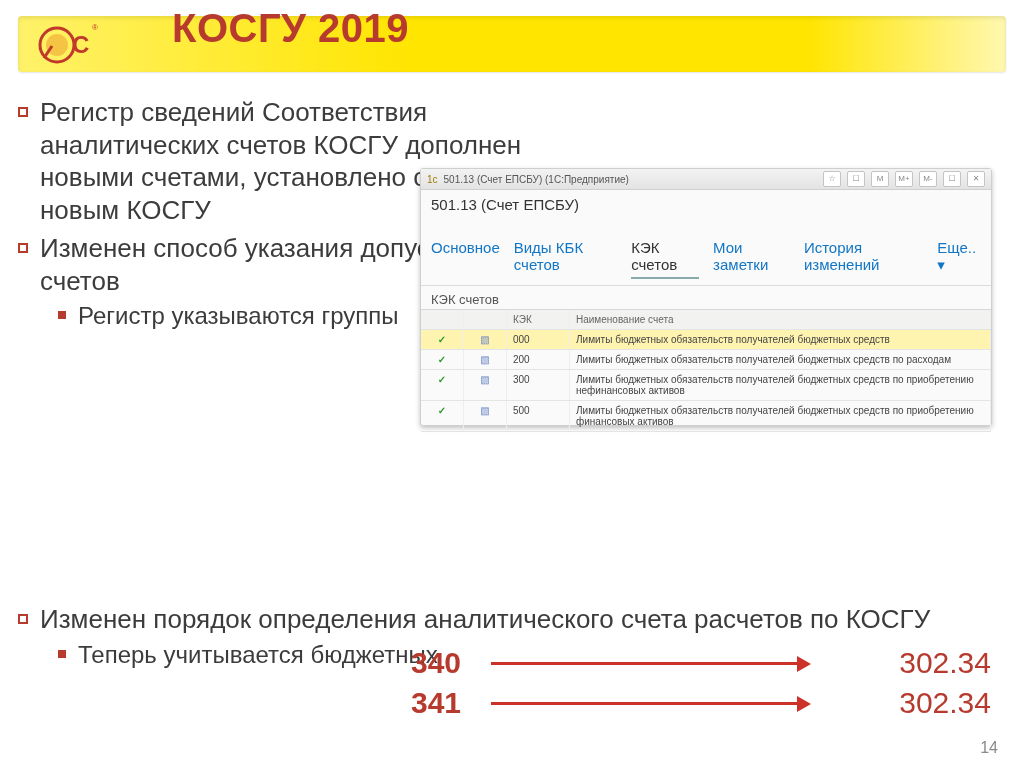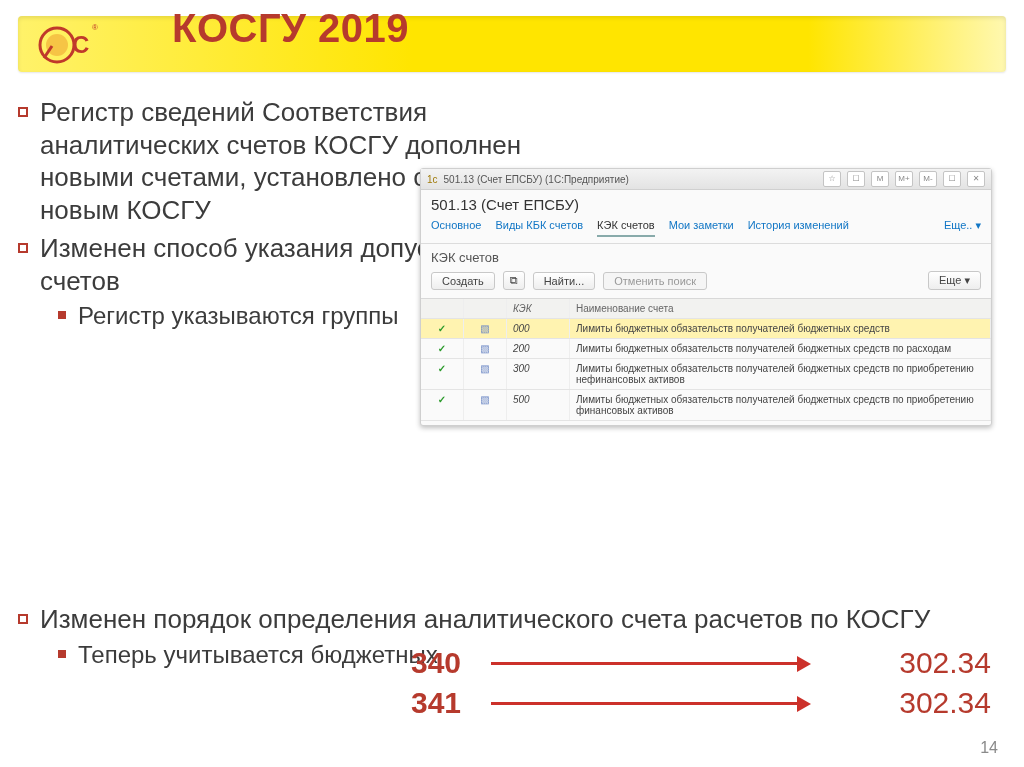--- a/index.html
+++ b/index.html
@@ -120,35 +120,35 @@
     font-size: 15px;
     padding: 6px 10px 6px 10px;
     color: #333;
   }
   .shot .tabs {
     display: flex;
     gap: 14px;
     padding: 0 10px 6px 10px;
     border-bottom: 1px solid #dcdcdc;
   }
-  .shot .tabs span { color:#1176c5; font-size:11px; cursor:default;}
+  .shot .tabs span { color:#1176c5; font-size:15px; cursor:default;margin-top:20px;}
   .shot .tabs span.active { color:#333; border-bottom:2px solid #8aa; padding-bottom:4px;}
   .shot .tabs .more { margin-left:auto; color:#1176c5;}
   .shot .subtitle { padding:6px 10px 2px; font-size:13px; color:#555;}
   .shot .toolbar { display:flex; align-items:center; gap:8px; padding:4px 10px 8px;}
   .shot .btn { border:1px solid #c8c8c8; background:linear-gradient(#fff,#eee); border-radius:3px; padding:2px 10px; font-size:11px; color:#444;}
   .shot .btn.small { padding:2px 6px;}
   .shot .btn.cancel { color:#999; background:#f5f5f5;}
   .shot .btn.more2 { margin-left:auto;}
   .shot .grid { border-top:1px solid #d8d8d8;}
   .shot .ghead, .shot .grow { display:flex; border-bottom:1px solid #e4e4e4;}
   .shot .ghead { background:#f2f2f0; }
   .shot .c0 { width:30px;}
   .shot .c1 { width:30px;}
-  .shot .c2 { width:50px;font-style:italic;}
+  .shot .c2 { width:50px;}
   .shot .c3 { flex:1;}
   .shot .cell { padding:4px 6px; font-size:10px; color:#444; border-right:1px solid #eee;}
   .shot .ghead .cell { color:#666; font-size:10px;}
   .shot .grow.sel { background:#fff3b0;}
   .shot .chk { color:#2a9a2a; font-weight:bold; text-align:center;}
   .shot .folder { color:#6a86c4; font-size:10px; text-align:center;}
   .mapping {
     position: absolute;
     left: 411px;
     top: 640px;
@@ -222,27 +222,20 @@
   <div class="main-title">501.13 (Счет ЕПСБУ)</div>
   <div class="tabs">
     <span>Основное</span>
     <span>Виды КБК счетов</span>
     <span class="active">КЭК счетов</span>
     <span>Мои заметки</span>
     <span>История изменений</span>
     <span class="more">Еще..  ▾</span>
   </div>
   <div class="subtitle">КЭК счетов</div>
-  <div class="toolbar">
-    <span class="btn">Создать</span>
-    <span class="btn small">⧉</span>
-    <span class="btn">Найти...</span>
-    <span class="btn cancel">Отменить поиск</span>
-    <span class="btn more2">Еще  ▾</span>
-  </div>
   <div class="grid">
     <div class="ghead">
       <div class="cell c0"></div>
       <div class="cell c1"></div>
       <div class="cell c2">КЭК</div>
       <div class="cell c3">Наименование счета</div>
     </div>
     <div class="grow sel">
       <div class="cell c0 chk">✓</div>
       <div class="cell c1 folder">▧</div>

